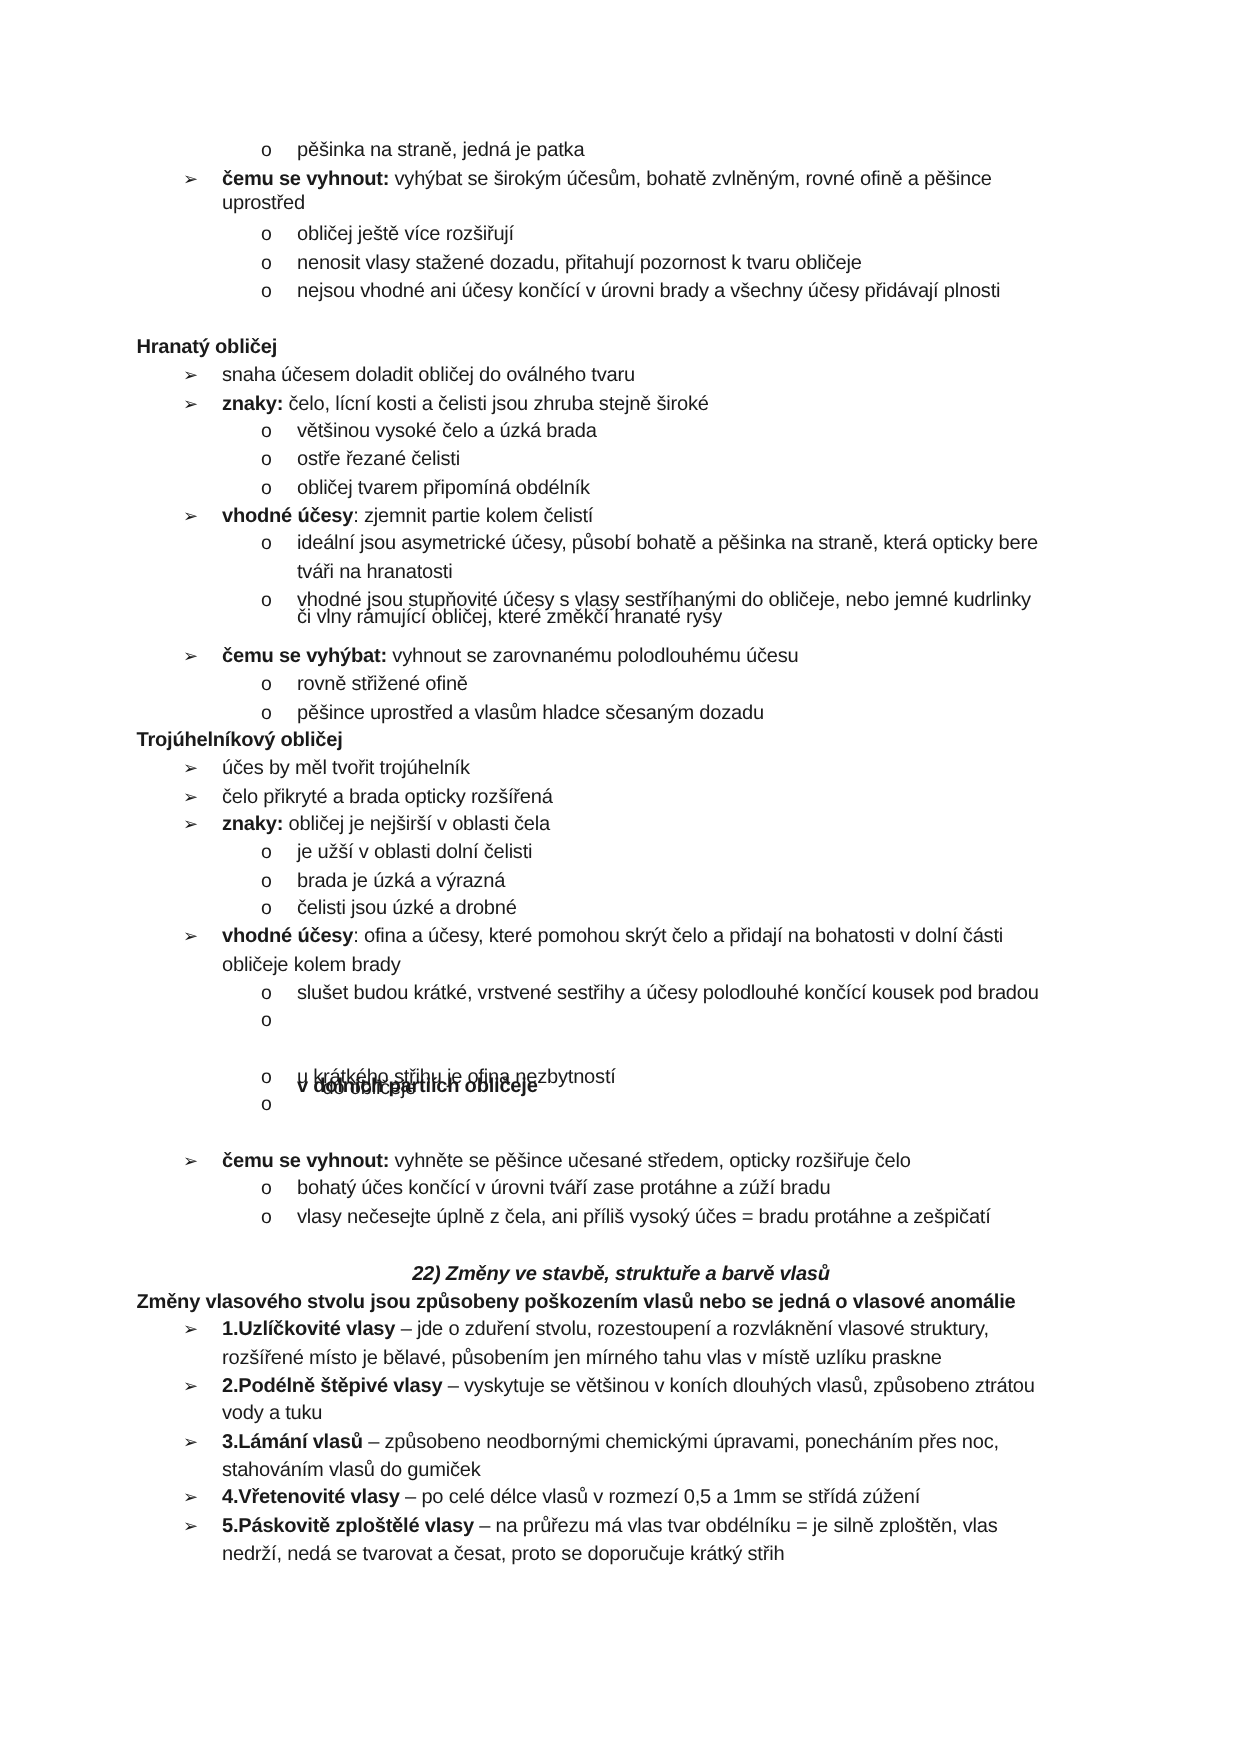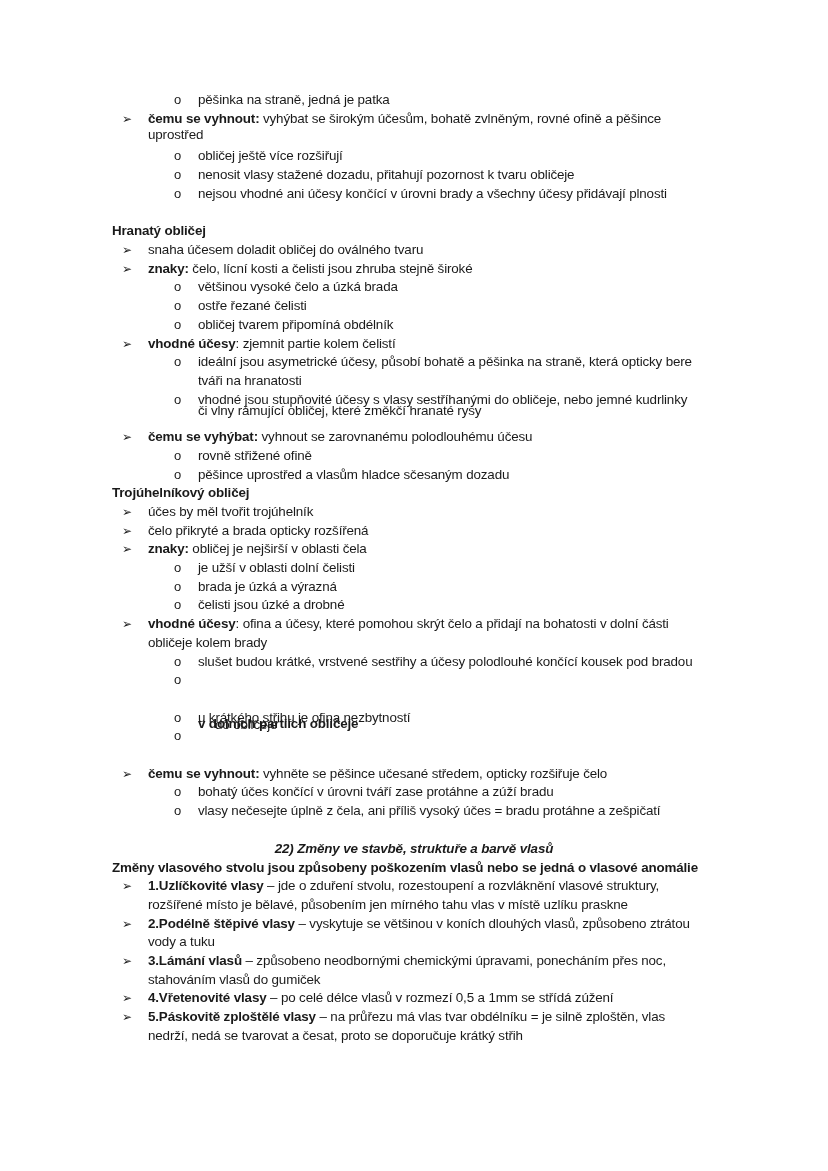--- a/index.html
+++ b/index.html
@@ -3,21 +3,21 @@
 <meta charset="utf-8">
 <style>
   html, body { margin:0; padding:0; background:#ffffff; }
   body { width:828px; height:1171px; position:relative; overflow:hidden;
          font-family:"Liberation Sans", sans-serif; color:#1a1a1a; }
   .page { position:absolute; left:0; top:0; width:828px; height:1171px; }
   .line { position:absolute; font-size:13.4px; line-height:18.6px; white-space:nowrap; letter-spacing:-0.15px; }
   .b { font-weight:bold; }
   .l1 { left:148px; }
   .l2 { left:198px; }
-  .l0 { left:112px; }
+  .l0 { left:91px; }
   .arrow { position:absolute; left:-26px; top:0; font-size:12px; }
   .circ { position:absolute; left:-24px; top:0; font-size:13px; }
   .center { left:0; width:828px; text-align:center; }
 </style>
 </head>
 <body>
 
 <div class="page" id="page">
     <div class="line l2" style="top: 91px;"><span class="circ">o</span><span>pěšinka na straně, jedná je patka</span></div>
     <div class="line l1" style="top: 110px;"><span class="arrow">➢</span><span class="b">čemu se vyhnout:</span><span> vyhýbat se širokým účesům, bohatě zvlněným, rovné ofině a pěšince</span></div>

